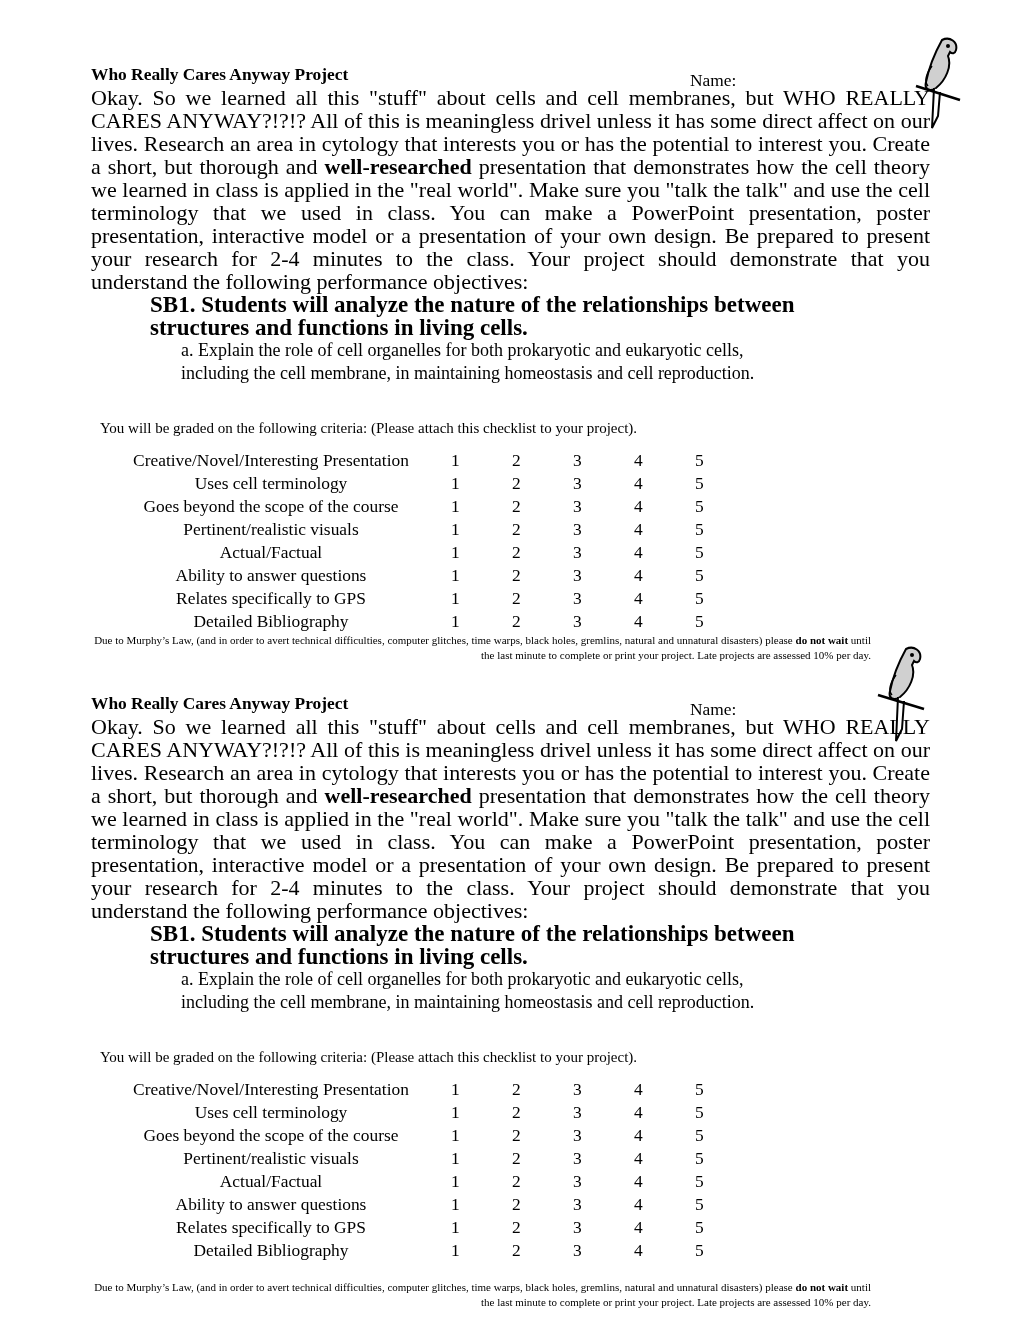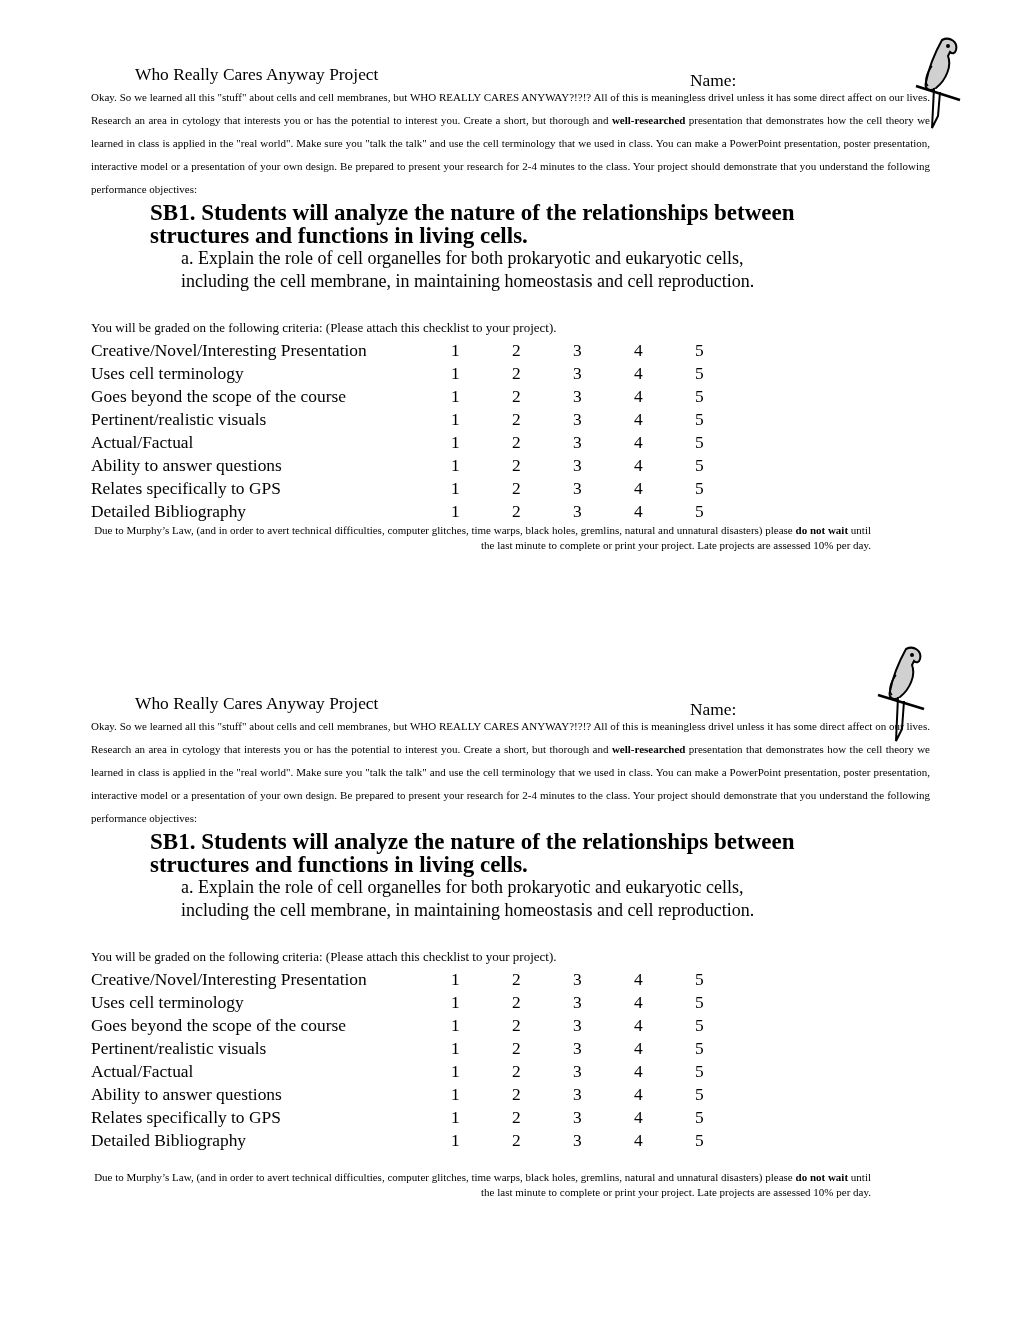--- a/index.html
+++ b/index.html
@@ -4,32 +4,32 @@
   <style>
     html, body { margin: 0; padding: 0; background: #ffffff; }
     body {
       width: 1020px; height: 1320px; position: relative; overflow: hidden;
       font-family: "Liberation Serif", serif; color: #000;
     }
     .handout { position: absolute; left: 91px; width: 839px; }
     .handout.first { top: 63px; }
     .handout.second { top: 692px; }
     .title-row { position: relative; height: 23px; font-size: 17.4px; line-height: 23px; }
-    .title { font-weight: normal; position: absolute; left: 0; top: 0; margin-left: 44px; }
+    .title { font-weight: bold; position: absolute; left: 0; top: 0; }
     .name-label { position: absolute; left: 599px; top: 6px; }
     .para {
-      font-size: 11px; line-height: 23px; text-align: justify; margin: 0;
+      font-size: 22px; line-height: 23px; text-align: justify; margin: 0;
     }
     .objective { margin: 0 0 0 59px; font-size: 23px; line-height: 23px; font-weight: bold; width: 720px; }
     .sub { margin: 0 0 0 90px; font-size: 18px; line-height: 23px; width: 700px; }
     .gap { height: 23px; }
-    .criteria-intro { font-size: 13px; line-height: 23px; margin: 0; }
+    .criteria-intro { font-size: 15px; line-height: 23px; margin: 9px; }
     table.criteria { border-collapse: collapse; font-size: 17.4px; }
     table.criteria td { padding: 0; height: 23px; line-height: 23px; vertical-align: top; }
-    table.criteria td.label { width: 360px; }
+    table.criteria td.label { width: 360px; text-align: center; }
     table.criteria td.score { width: 61px; }
     .fineprint { font-size: 11px; line-height: 15px; margin: 0; width: 780px; text-align: right; }
     .second .fineprint { margin-top: 18px; }
     .parrot { position: absolute; }
     .parrot.p1 { left: 912px; top: 36px; width: 50px; height: 96px; }
     .parrot.p2 { left: 872px; top: 645px; width: 56px; height: 100px; }
   </style>
 </head>
 <body>
 

